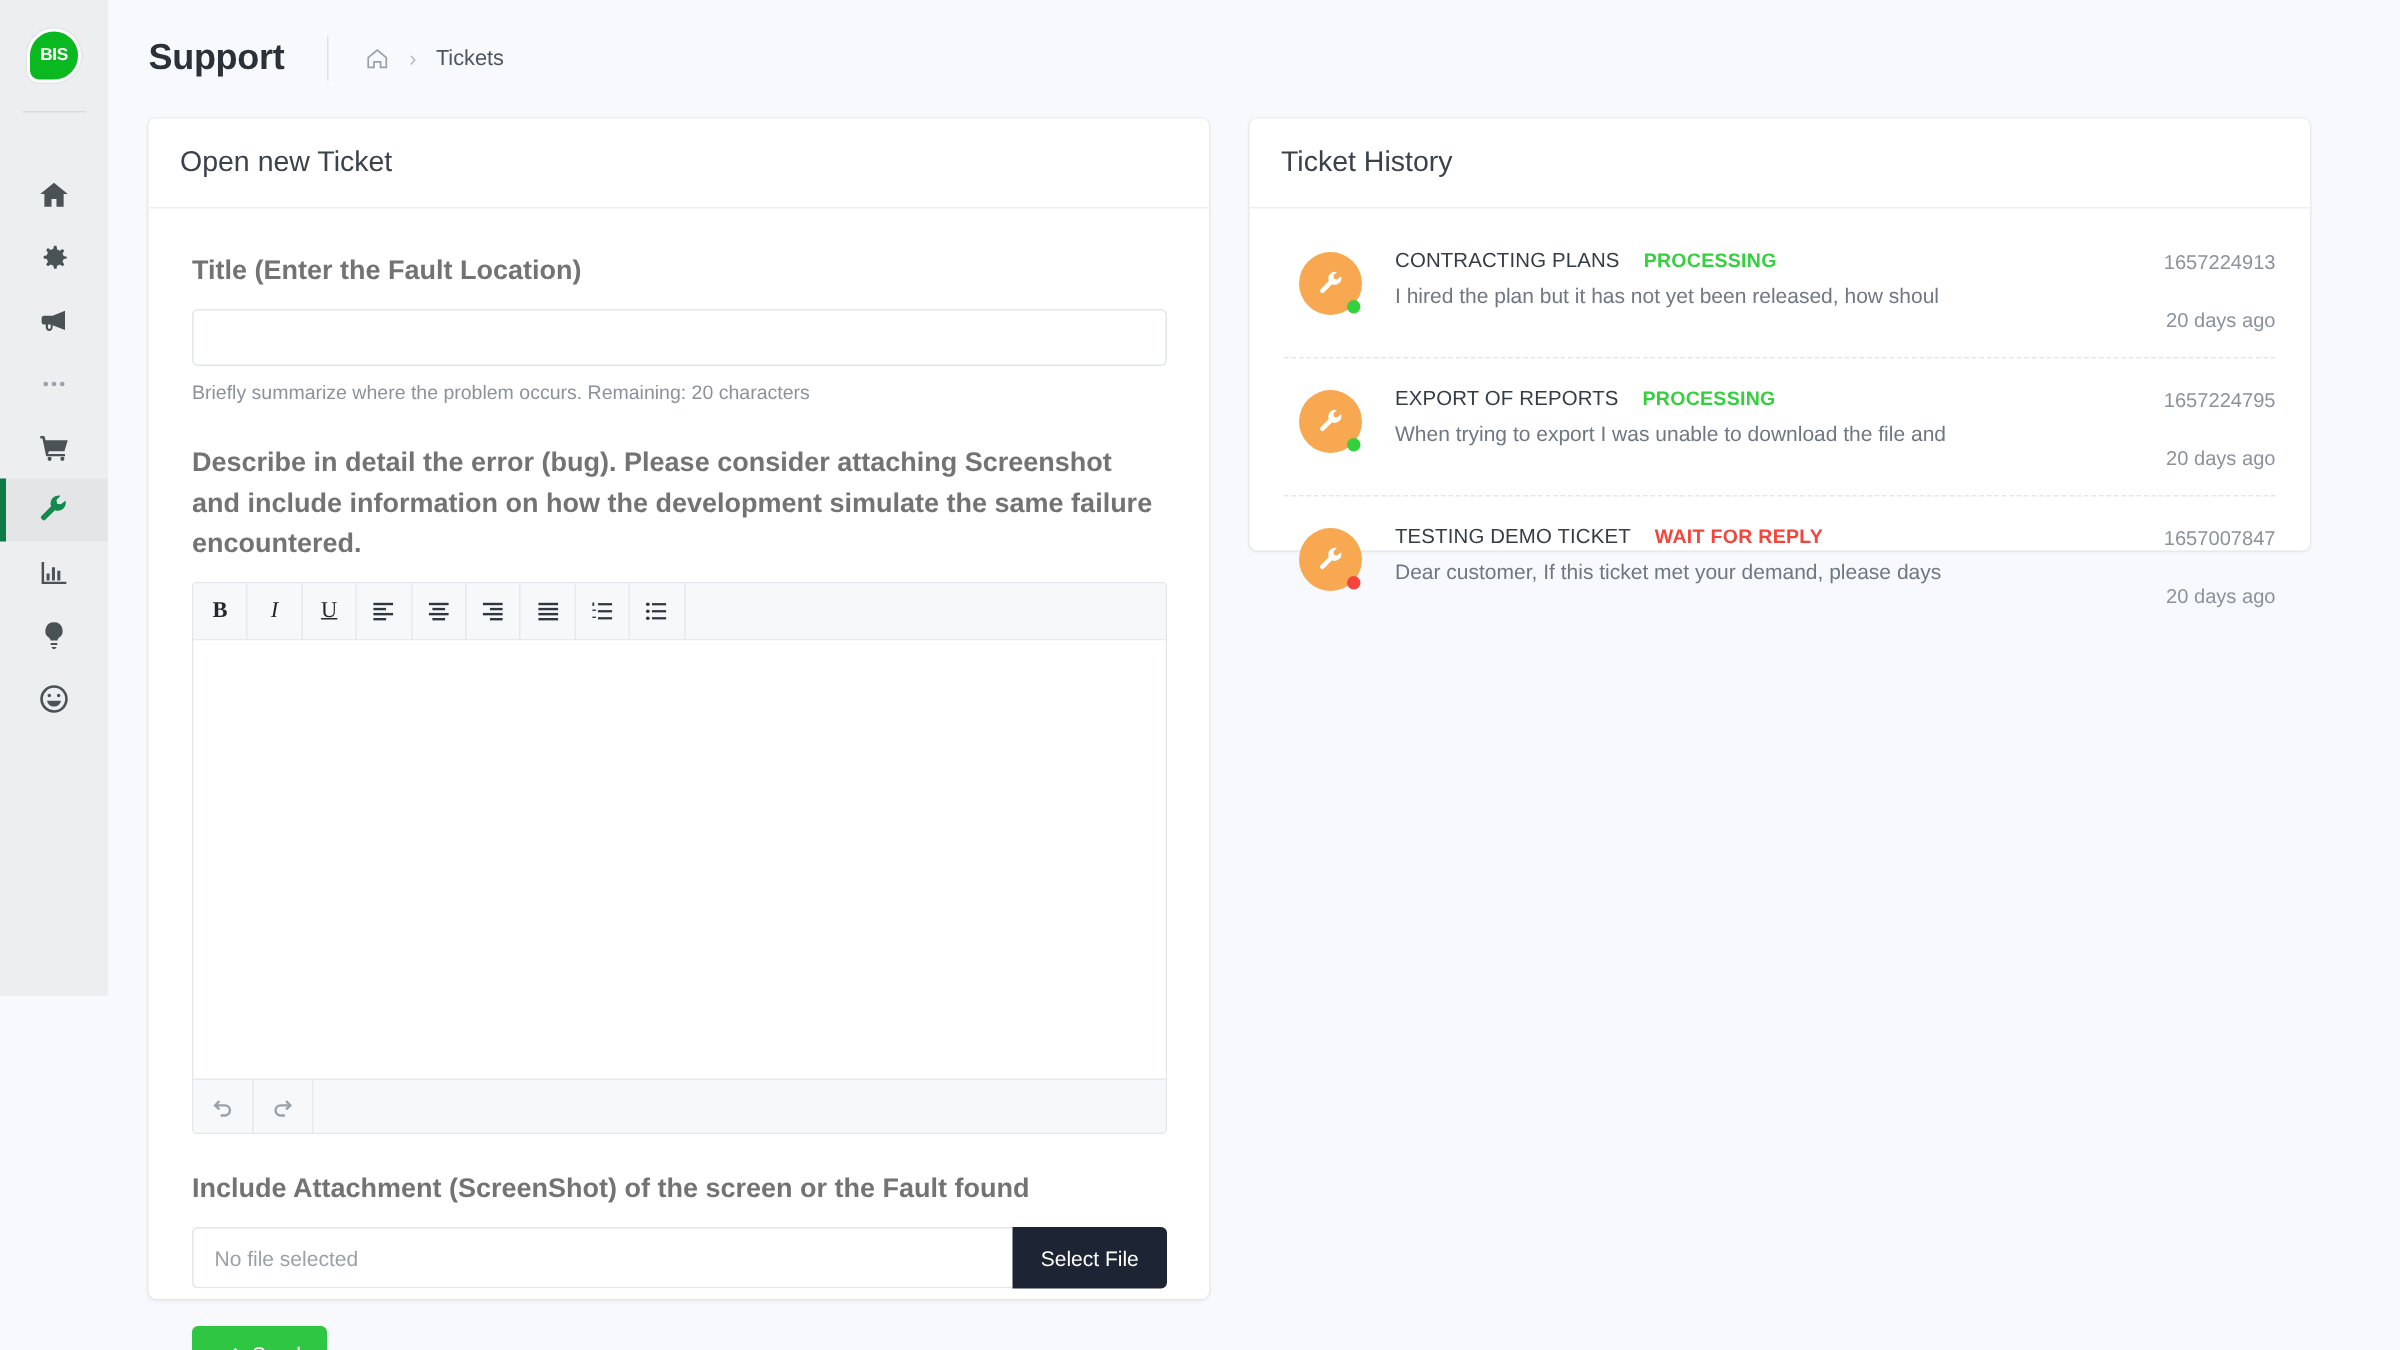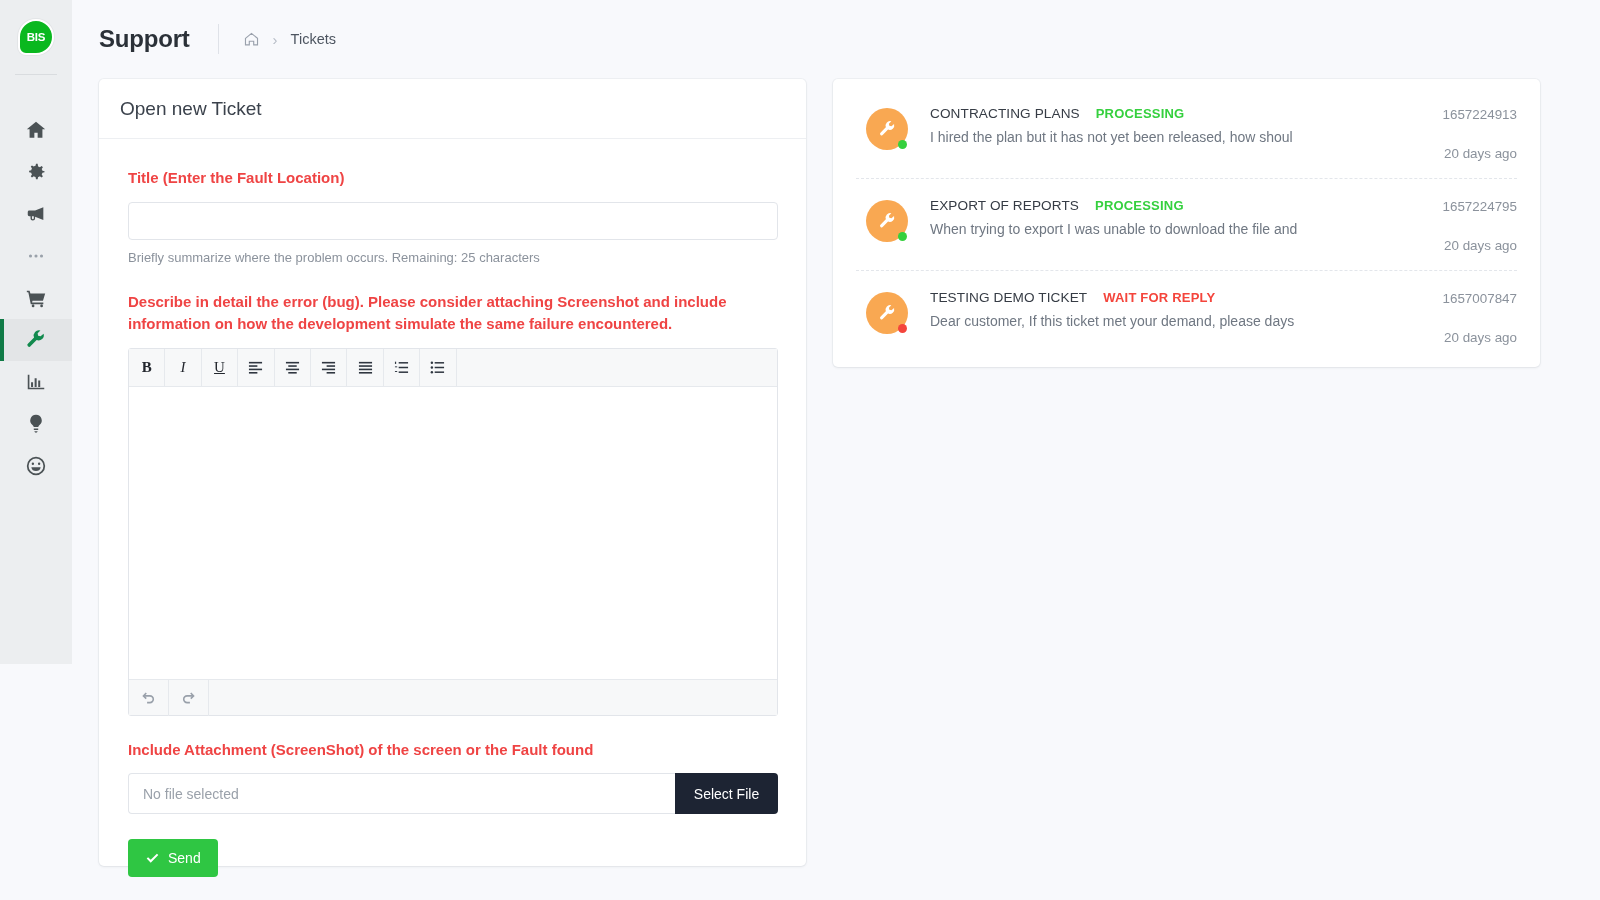--- a/index.html
+++ b/index.html
@@ -63,21 +63,21 @@
   #card-new-ticket { left: 99px; top: 79px; width: 707px; height: 787px; }
   #card-history   { left: 833px; top: 79px; width: 707px; height: 288px; }
   .card-head {
     height: 60px; display: flex; align-items: center;
     padding: 0 21px; border-bottom: 1px solid #edeff2;
   }
   .card-head h2 { font-size: 19px; font-weight: normal; color: #3b424c; }
   .card-body { padding: 28px 29px 0 29px; }
 
   
-  .field-label { font-size: 15px; font-weight: bold; color: #ef4444; margin-bottom: 12px; line-height: 1.5; }
+  .field-label { font-size: 18px; font-weight: bold; color: #737373; margin-bottom: 12px; line-height: 1.5; }
   .text-input {
     width: 650px; height: 38px; border: 1px solid #e2e5ea; border-radius: 4px;
     background: #fff; padding: 0 12px; font-size: 14px; color: #3b424c;
     font-family: "Liberation Sans", sans-serif; outline: none;
   }
   .help-text { font-size: 13px; color: #8b929c; margin-top: 10px; }
   .gap-lg { height: 26px; }
 
   
   .editor { width: 650px; border: 1px solid #e2e5ea; border-radius: 3px; margin-top: 2px; }
@@ -227,21 +227,21 @@
 </div>
 
 <div class="card" id="card-new-ticket">
   <div class="card-head">
     <h2>Open new Ticket</h2>
   </div>
   <div class="card-body">
 
     <div class="field-label">Title (Enter the Fault Location)</div>
     <input class="text-input" type="text" placeholder="" style="">
-    <div class="help-text">Briefly summarize where the problem occurs. Remaining: 25 characters</div>
+    <div class="help-text">Briefly summarize where the problem occurs. Remaining: 20 characters</div>
 
     <div class="gap-lg"></div>
 
     <div class="field-label" style="width:650px;">Describe in detail the error (bug). Please consider attaching Screenshot and include information on how the development simulate the same failure encountered.</div>
 
     <div class="editor">
       <div class="editor-toolbar">
         <div class="tb-btn">
             <span class="glyph b">B</span>
           </div>
@@ -334,20 +334,23 @@
       <svg viewBox="0 0 16 16">
           <path d="M6.1 12.4 1.8 8.1l1.5-1.5 2.8 2.8 6.6-6.6 1.5 1.5z"></path>
         </svg>
       <span>Send</span>
     </button>
 
   </div>
 </div>
 
 <div class="card" id="card-history">
+  <div class="card-head">
+    <h2>Ticket History</h2>
+  </div>
   <div class="ticket-list" id="ticket-list">
       <div class="ticket-row">
         <div class="avatar-wrap">
           <div class="avatar" style="background:#f9a852">
             <svg viewBox="0 0 24 24">
               <path d="M20.3 5.2a5.7 5.7 0 0 1-7.6 6.9L6.2 18.6a2 2 0 1 1-2.8-2.8L9.9 9.3A5.7 5.7 0 0 1 16.8 1.7l-3 3 .5 2.7 2.7.5 3.3-2.7z"></path>
             </svg>
           </div>
           <div class="status-dot" style="background:#35d03e"></div>
         </div>

